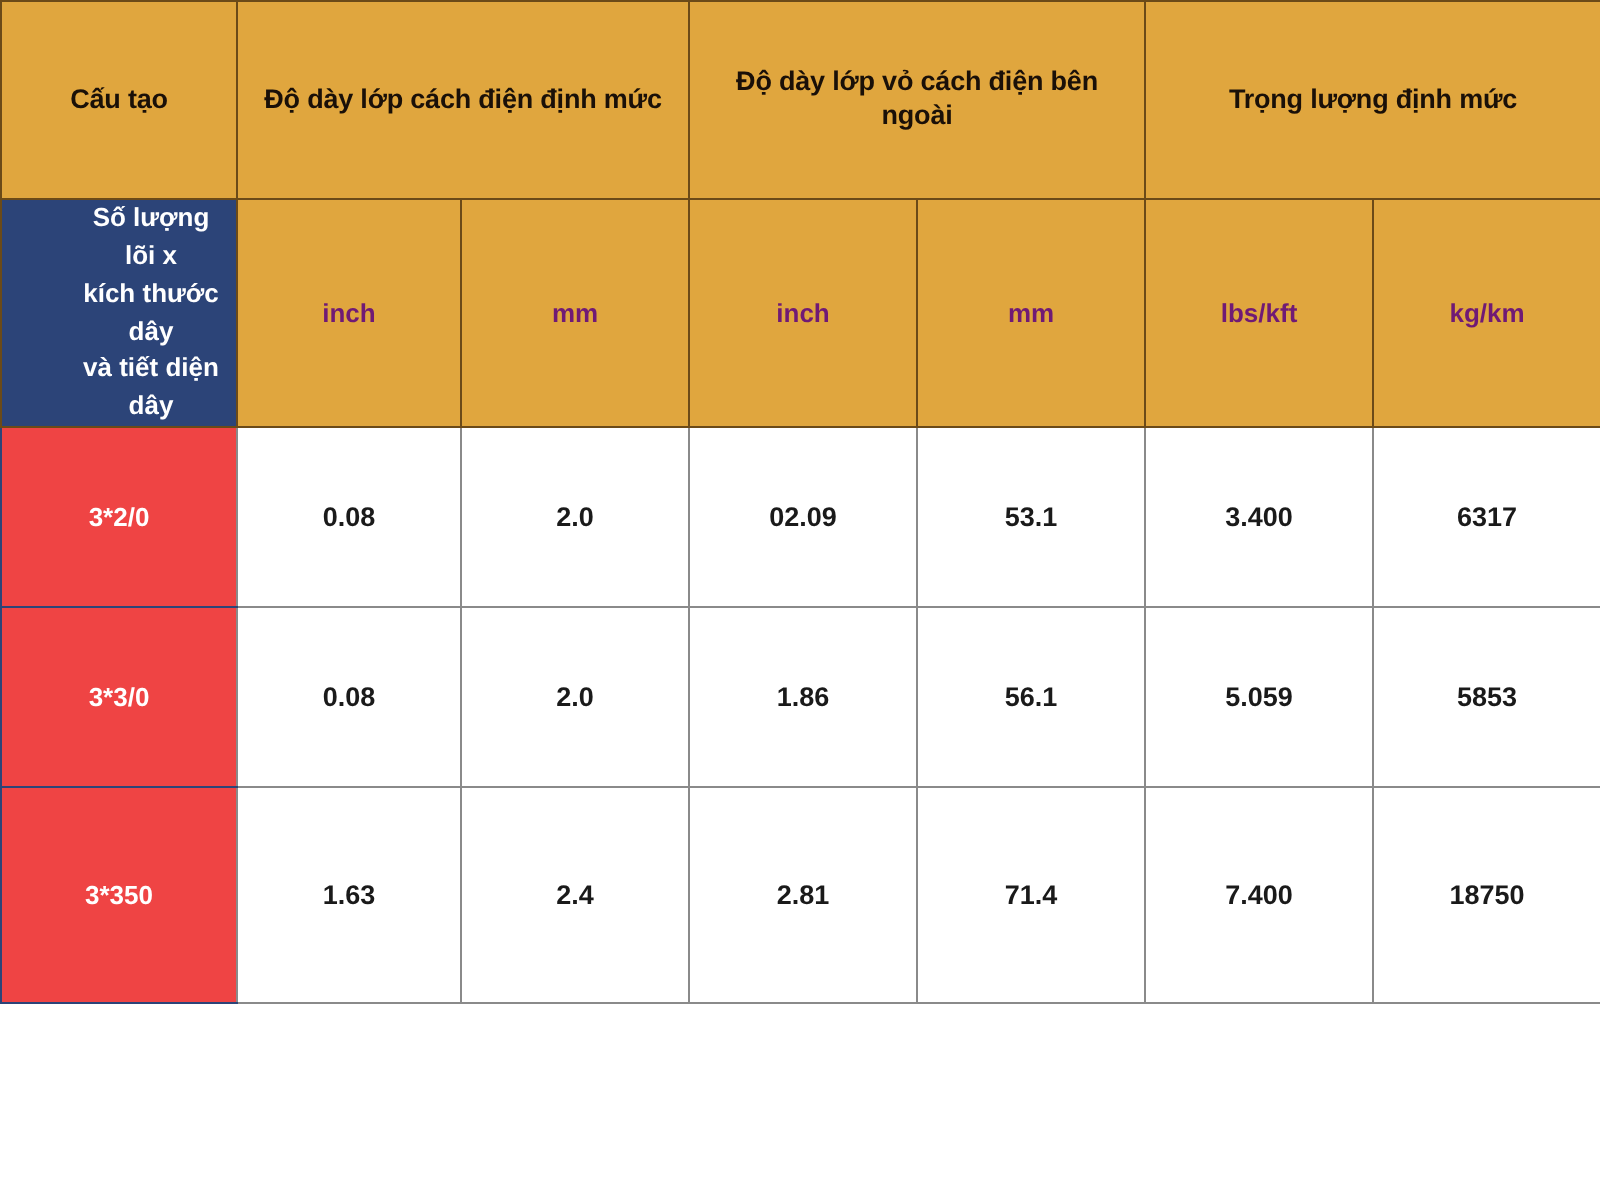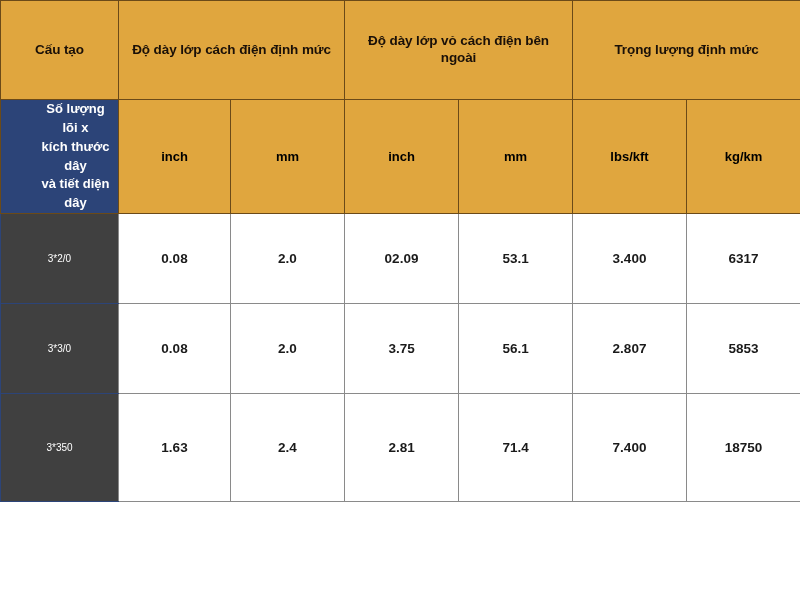--- a/index.html
+++ b/index.html
@@ -36,43 +36,43 @@
     font-size: 13.5px;
     height: 99px;
     border: 1px solid #6b4a18;
     line-height: 1.25;
     letter-spacing: -0.1px;
   }
 
   
   .hdr-sub {
     background: #e0a63e;
-    color: #000000;
+    color: #701a75;
     font-weight: bold;
     font-size: 13px;
     height: 114px;
     border: 1px solid #6b4a18;
   }
 
   
   .stub-head {
     background: #2c4478;
     color: #ffffff;
     font-weight: bold;
     font-size: 13px;
     line-height: 1.45;
     border: 1px solid #6b4a18;
     border-right-color: #6b4a18;
   }
 
   .stub-cell {
-    background: #404040;
+    background: #ef4444;
     color: #ffffff;
-    font-weight: normal;
-    font-size: 10px;
+    font-weight: bold;
+    font-size: 13px;
     border-left: 1px solid #2c4478;
     border-right: 1px solid #8a8a8a;
     border-top: 1px solid #2c4478;
     border-bottom: 1px solid #2c4478;
   }
 
   
   .data-row td.data-cell {
     background: #ffffff;
     color: #1a1a1a;
@@ -139,23 +139,23 @@
       <td class="data-cell">2.0</td>
       <td class="data-cell">02.09</td>
       <td class="data-cell">53.1</td>
       <td class="data-cell">3.400</td>
       <td class="data-cell">6317</td>
     </tr>
     <tr class="data-row">
       <td class="stub-cell">3*3/0</td>
       <td class="data-cell">0.08</td>
       <td class="data-cell">2.0</td>
-      <td class="data-cell">3.75</td>
+      <td class="data-cell">1.86</td>
       <td class="data-cell">56.1</td>
-      <td class="data-cell">2.807</td>
+      <td class="data-cell">5.059</td>
       <td class="data-cell">5853</td>
     </tr>
     <tr class="data-row last-row">
       <td class="stub-cell">3*350</td>
       <td class="data-cell">1.63</td>
       <td class="data-cell">2.4</td>
       <td class="data-cell">2.81</td>
       <td class="data-cell">71.4</td>
       <td class="data-cell">7.400</td>
       <td class="data-cell">18750</td>

